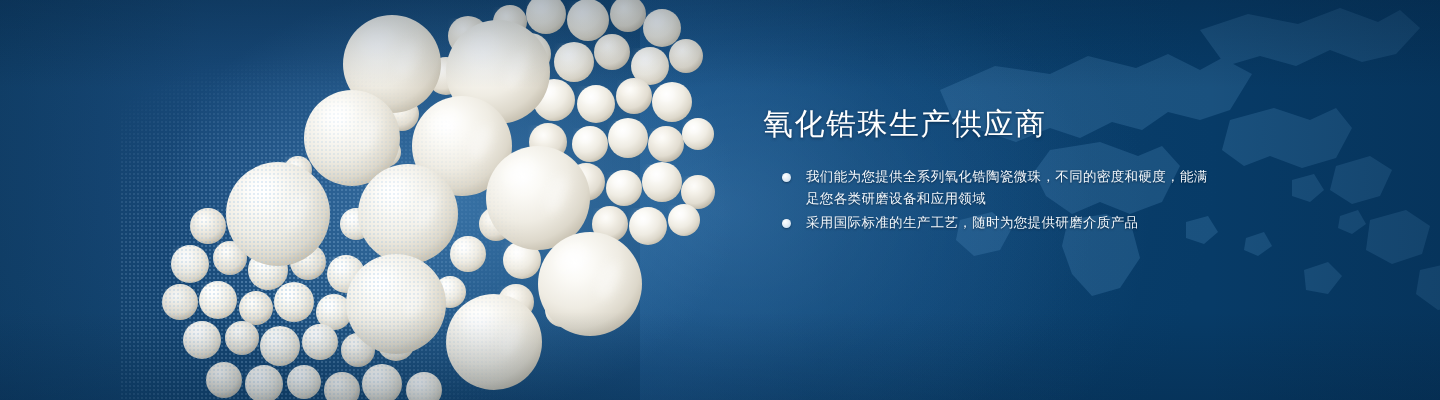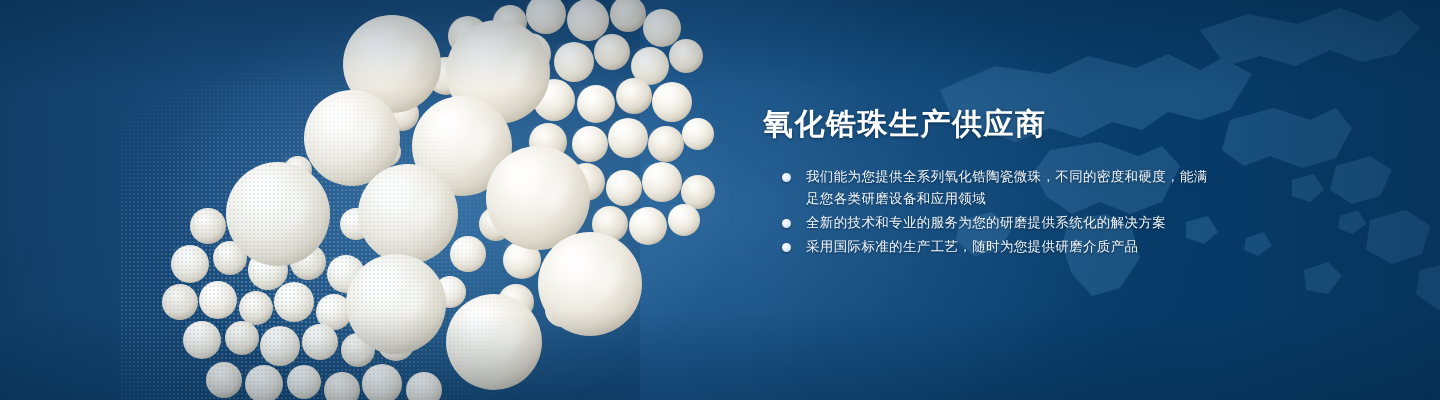--- a/index.html
+++ b/index.html
@@ -75,21 +75,21 @@
   
   .copy {
     position: absolute;
     left: 763px;
     top: 104px;
     width: 470px;
   }
   .headline {
     color: #ffffff;
     font-size: 30px;
-    font-weight: 700;
+    font-weight: 400;
     letter-spacing: 1.5px;
     line-height: 40px;
     margin: 0 0 22px 0;
     text-shadow: 0 1px 3px rgba(0,18,38,0.55);
     white-space: nowrap;
   }
   .bullets { list-style: none; margin: 16px; padding: 0; }
   .bullet {
     position: relative;
     padding-left: 27px;
@@ -382,22 +382,18 @@
 
   <div class="copy">
     <h1 class="headline">氧化锆珠生产供应商</h1>
     <ul class="bullets">
       <li class="bullet">
         <span class="dot"></span>
         <span>我们能为您提供全系列氧化锆陶瓷微珠，不同的密度和硬度，能满足您各类研磨设备和应用领域</span>
       </li>
       <li class="bullet">
         <span class="dot"></span>
-        <span>全新的技术和专业的服务为您的研磨提供系统化的解决方案</span>
-      </li>
-      <li class="bullet">
-        <span class="dot"></span>
         <span>采用国际标准的生产工艺，随时为您提供研磨介质产品</span>
       </li>
     </ul>
   </div>
 
 </div>
 
 </body></html>

